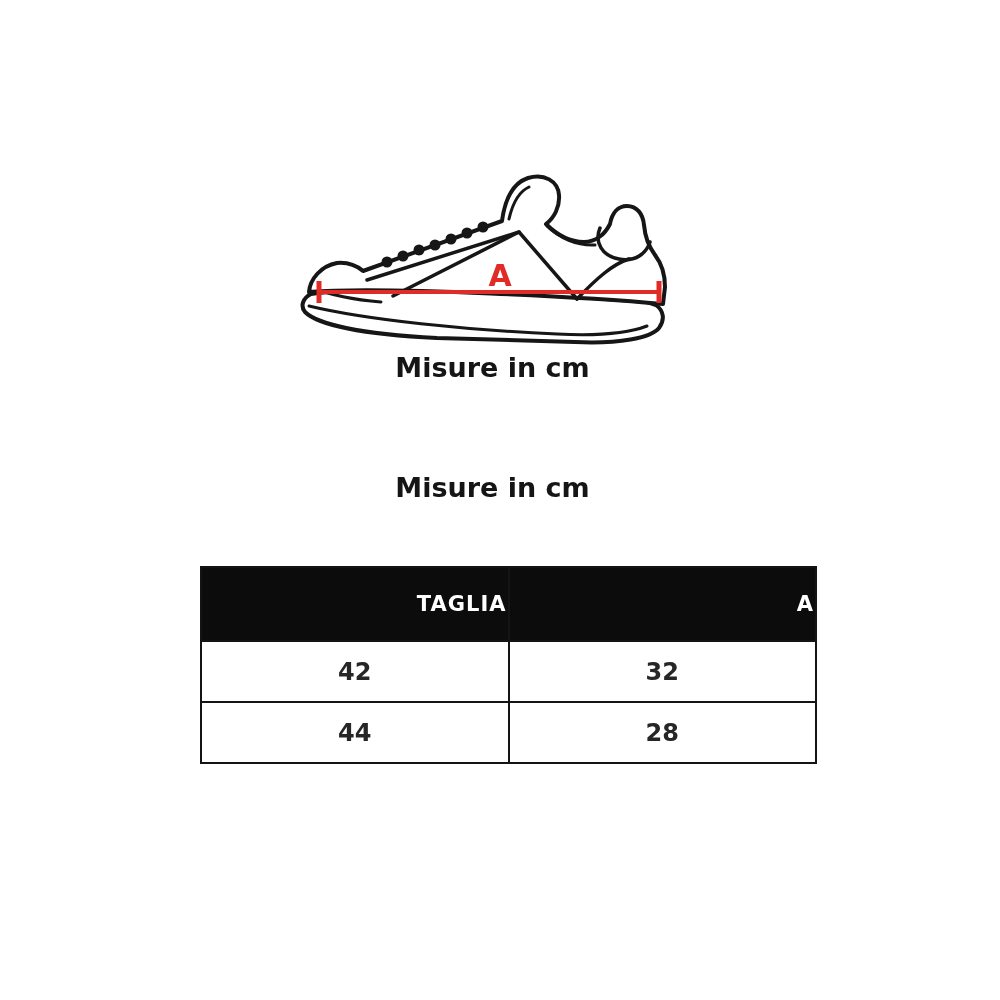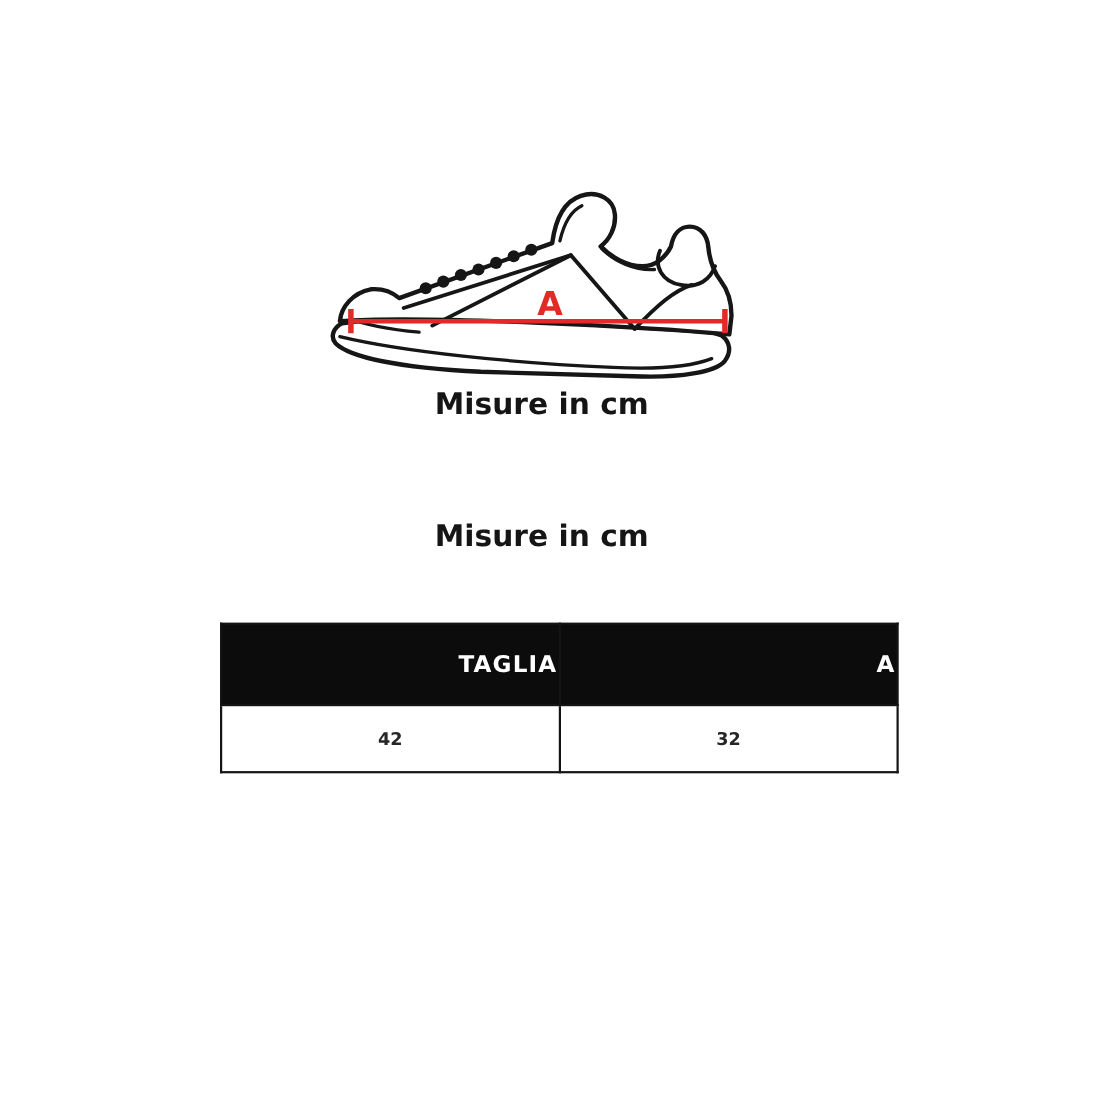--- a/index.html
+++ b/index.html
@@ -31,21 +31,21 @@
     color:#ffffff;
     font-size:21px;font-weight:800;
     letter-spacing:1px;
     height:70px;
     border:2px solid #141414;
     text-align:right;vertical-align:middle;
   }
   .size-table td{
     background:#ffffff;
     color:#262626;
-    font-size:16px;font-weight:800;
+    font-size:24px;font-weight:800;
     height:57px;
     border:2px solid #141414;
     text-align:center;vertical-align:middle;
   }
 </style>
 </head>
 <body>
 
 <div id="canvas">
 
@@ -100,16 +100,20 @@
       <tr>
         <th>TAGLIA</th>
         <th>A</th>
       </tr>
     </thead>
     <tbody>
       <tr>
         <td>42</td>
         <td>32</td>
       </tr>
+      <tr>
+        <td>44</td>
+        <td>28</td>
+      </tr>
     </tbody>
   </table>
 
 </div>
 
 </body></html>

